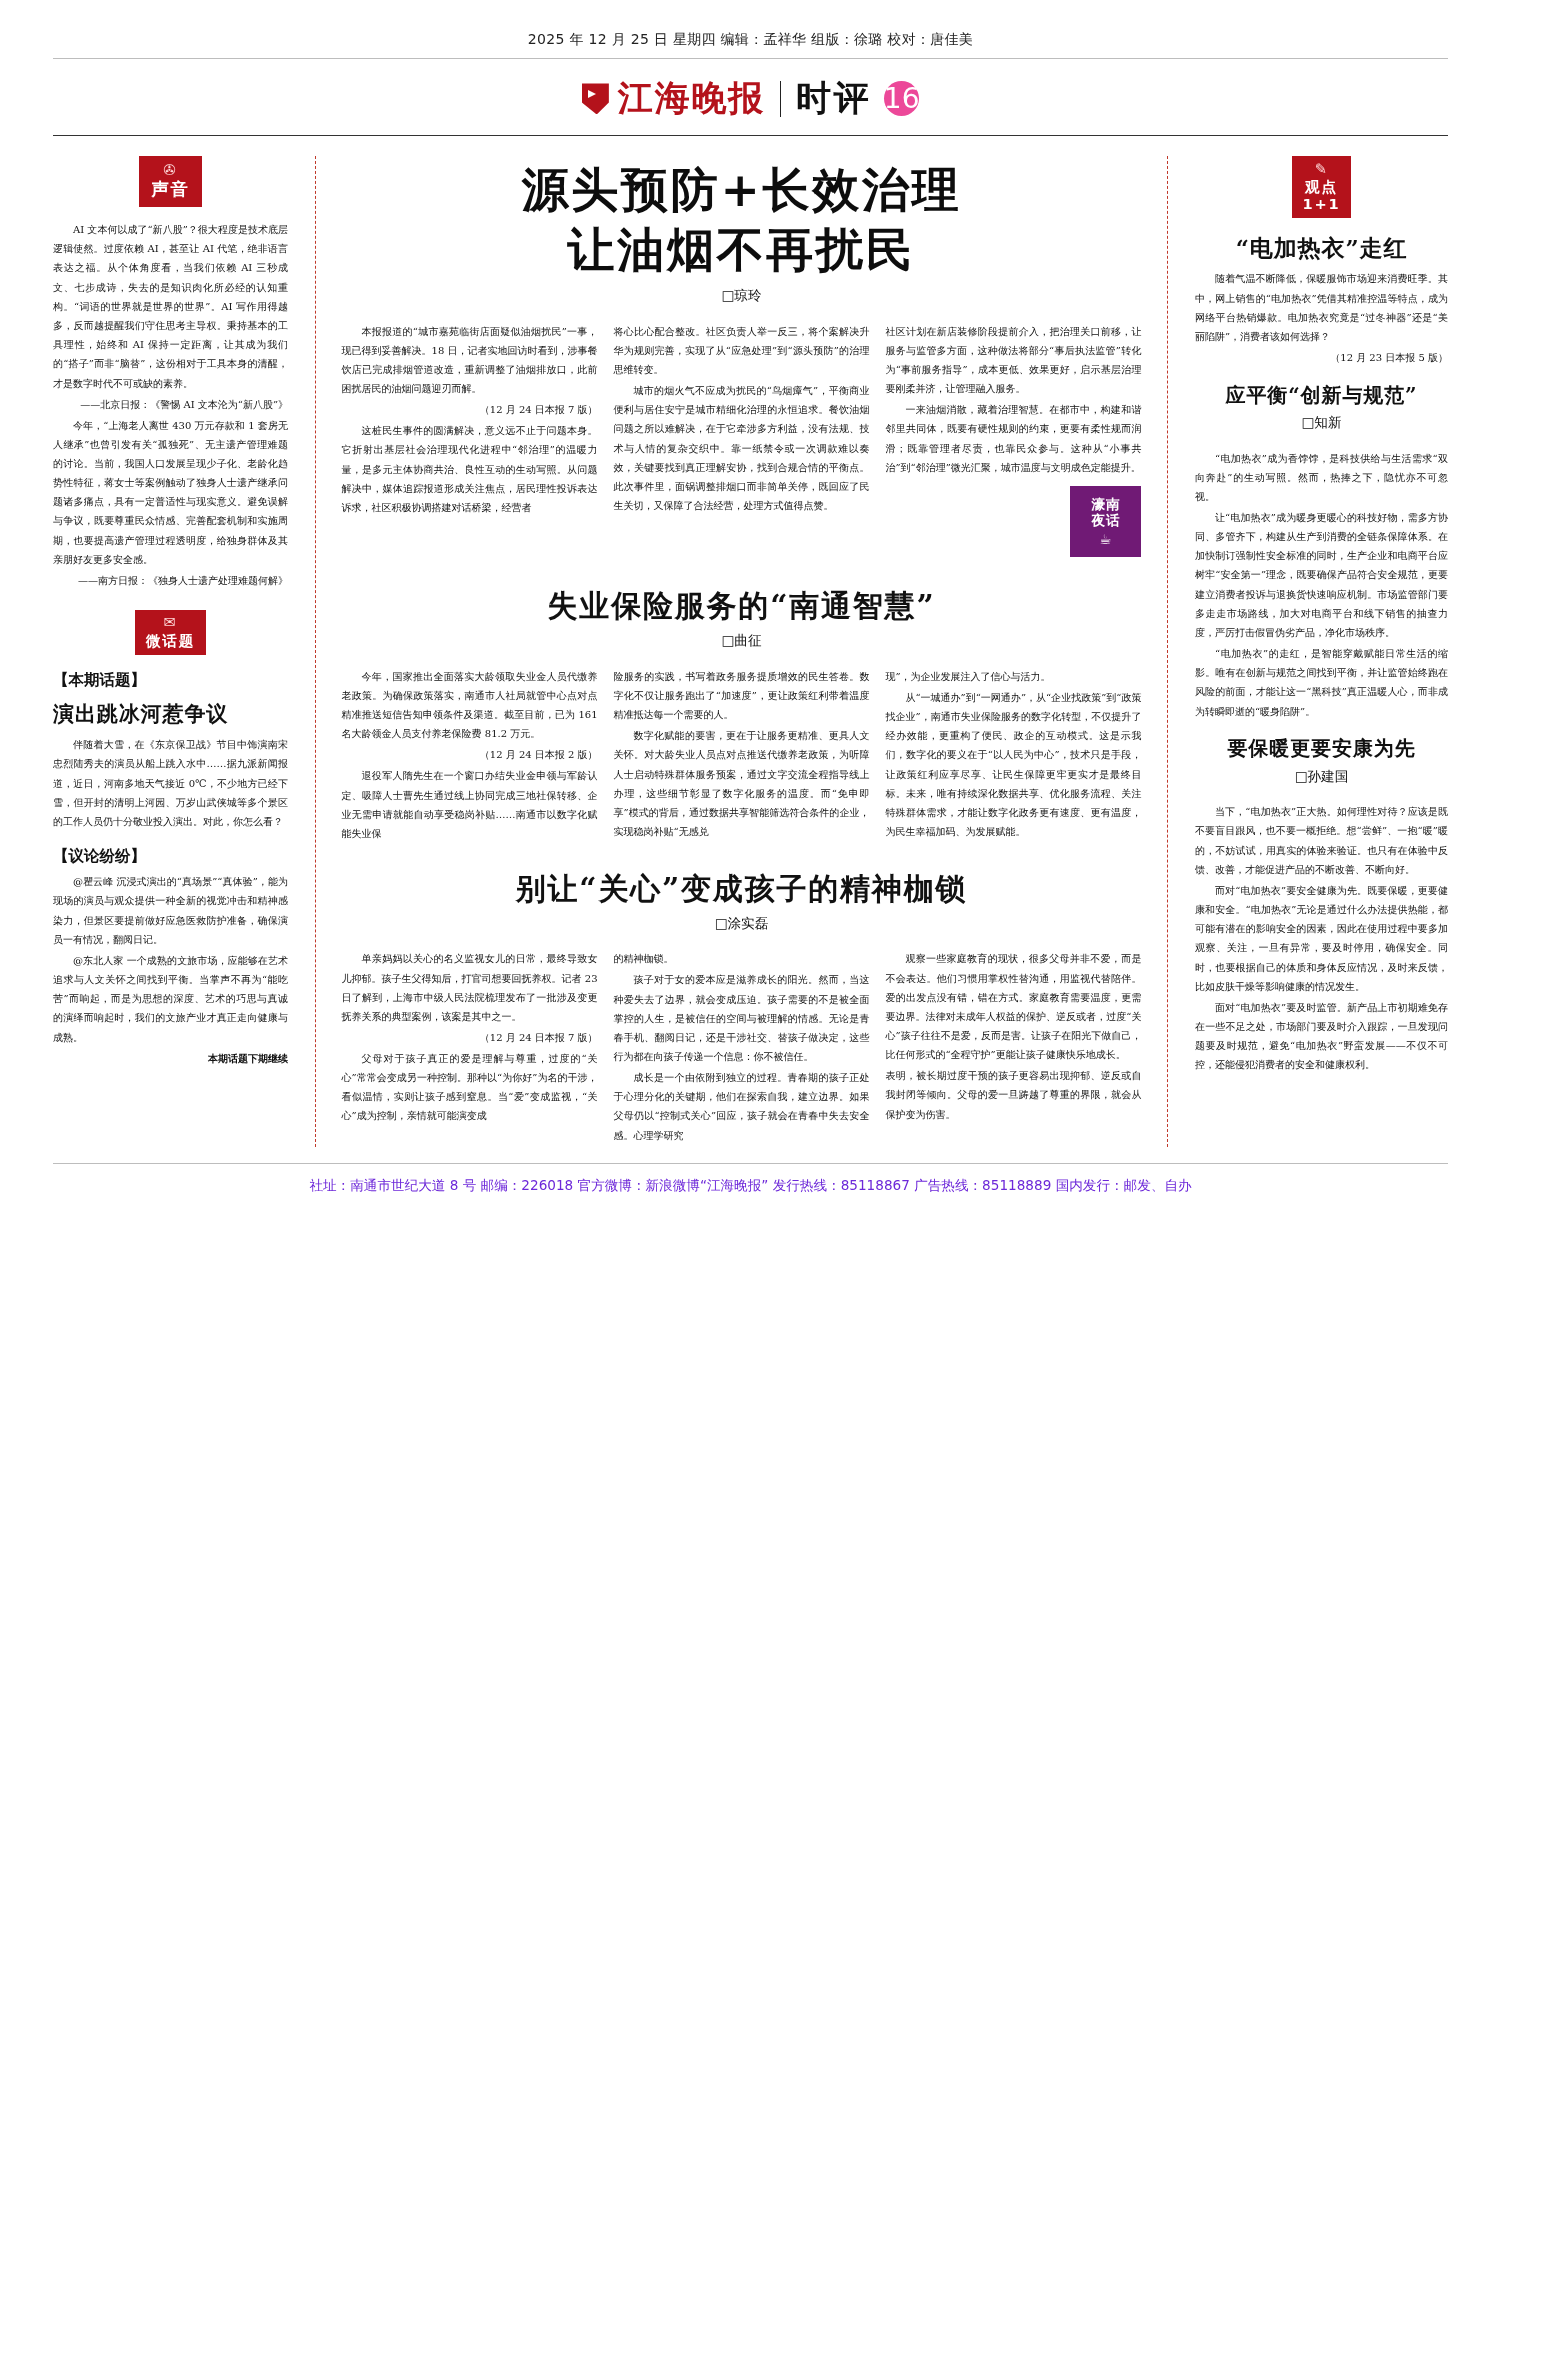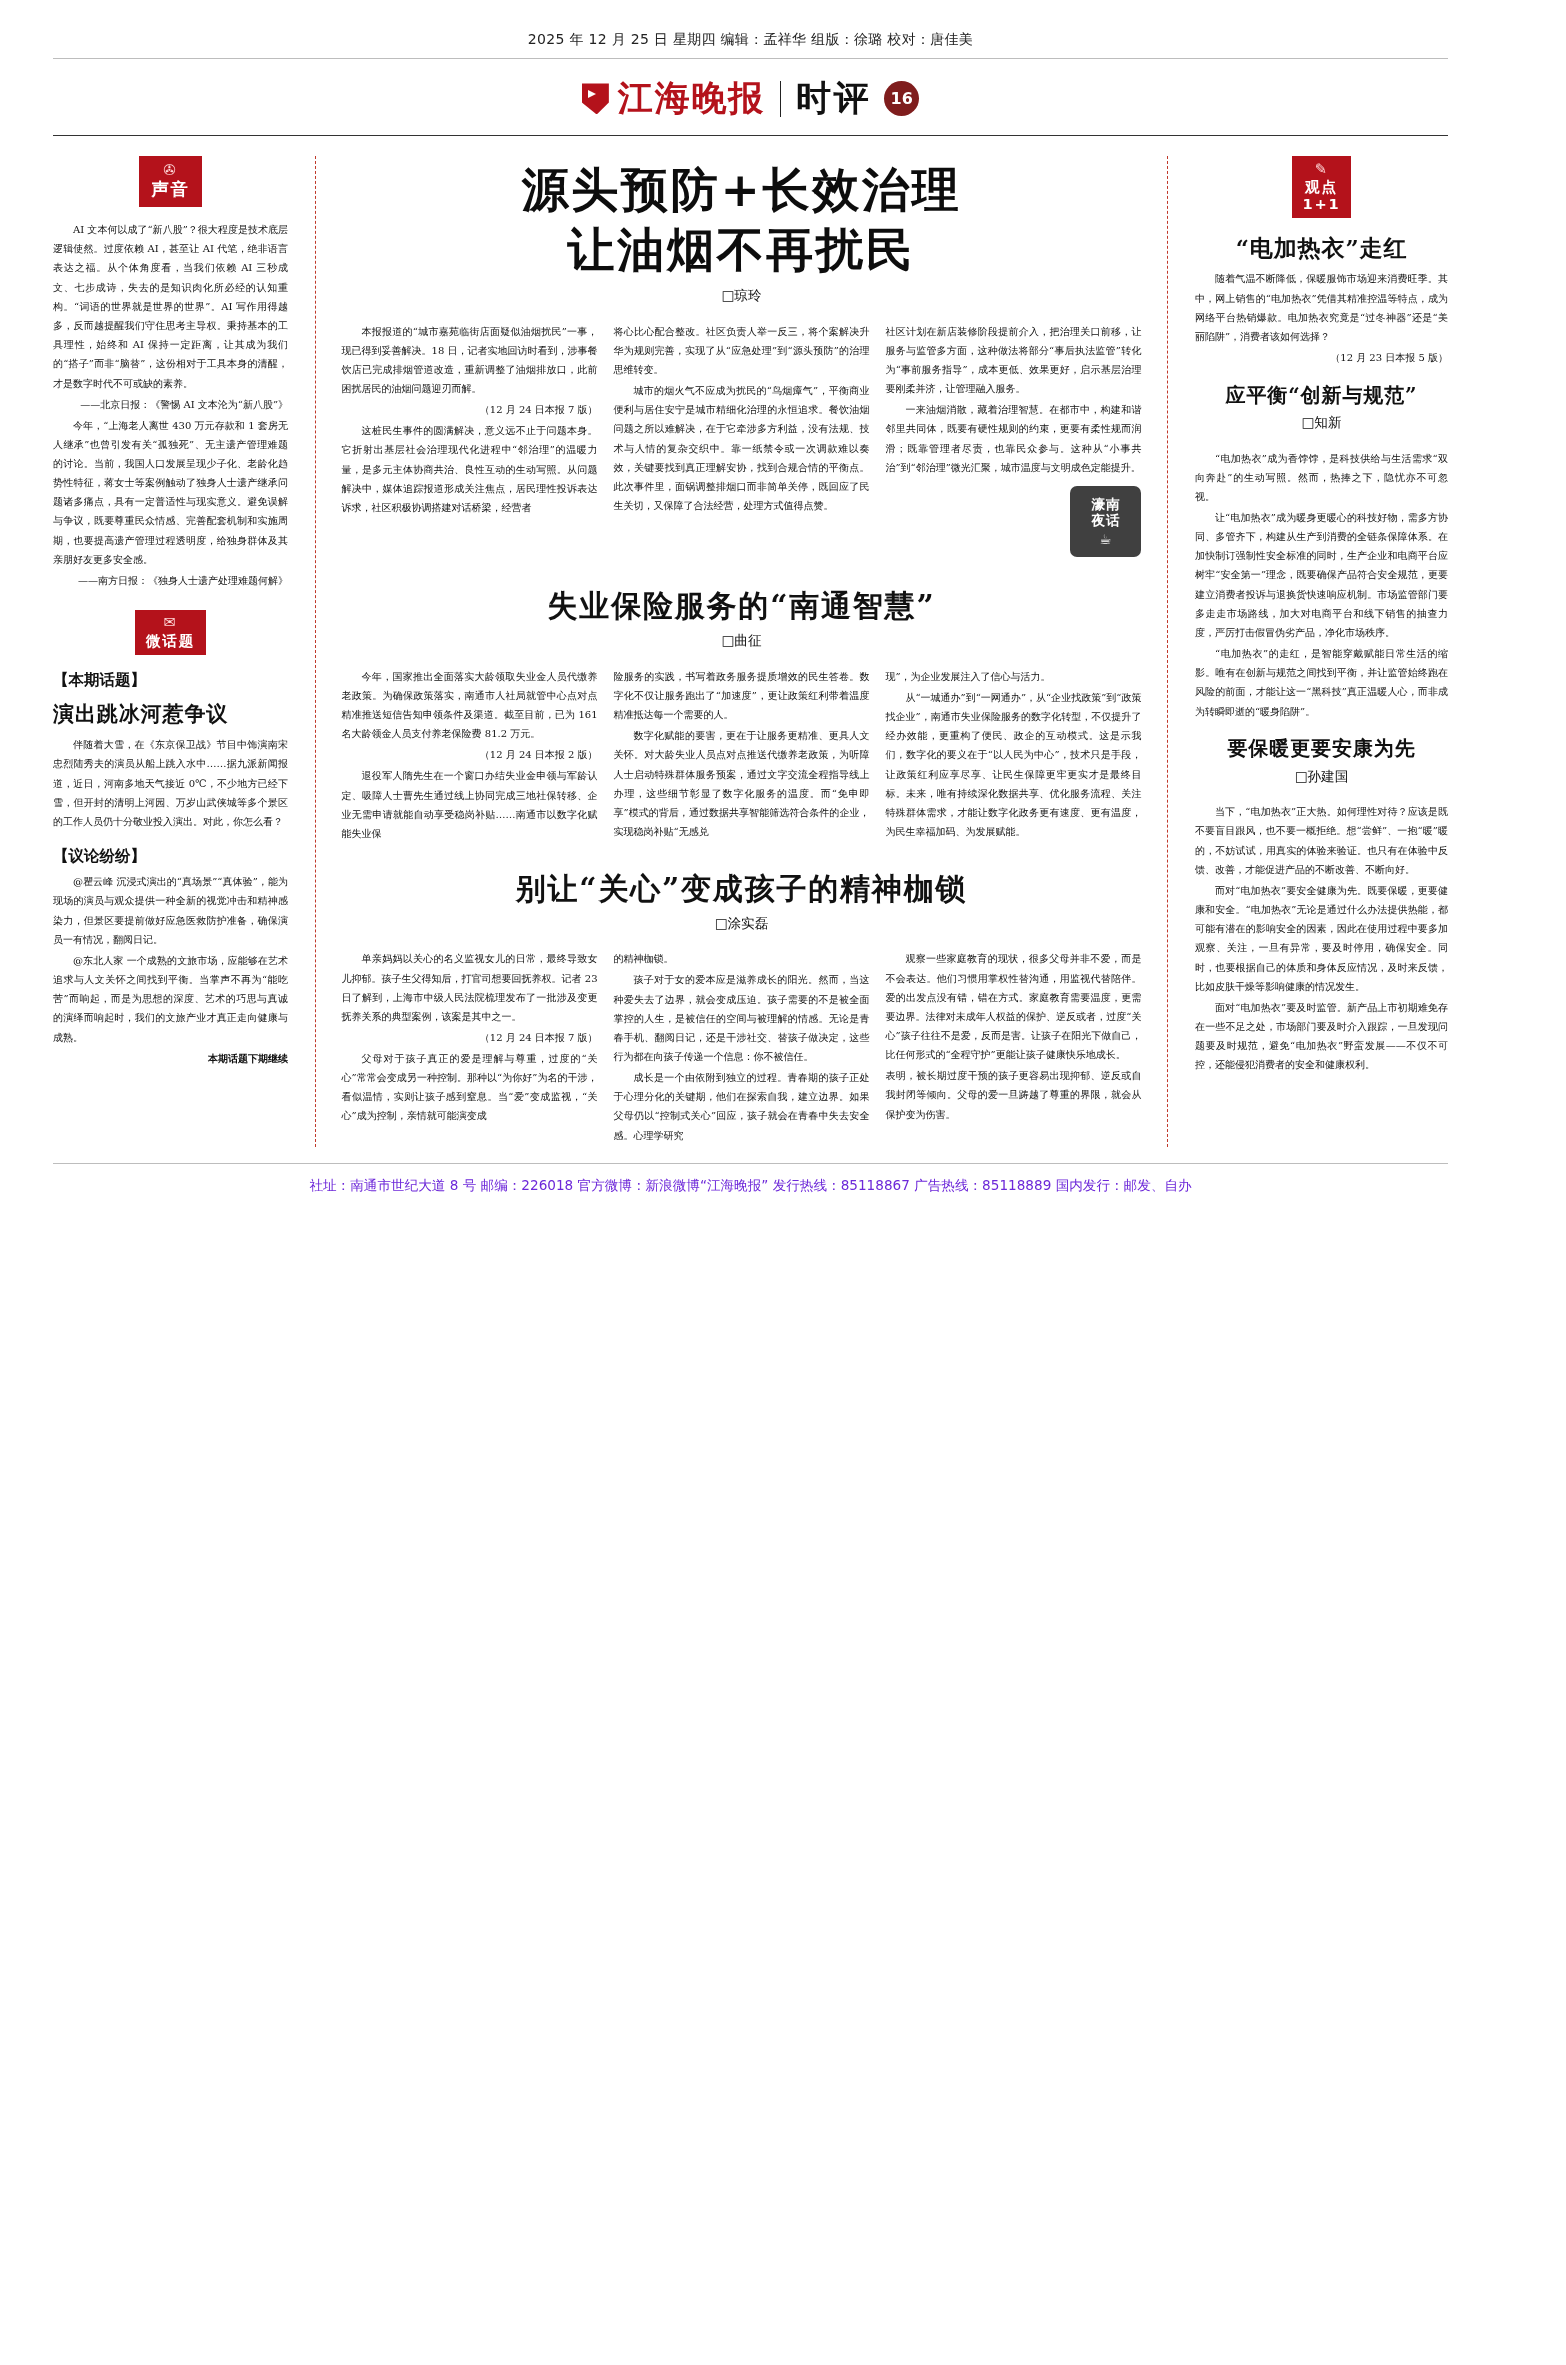--- a/index.html
+++ b/index.html
@@ -55,23 +55,23 @@
   .mh-div{
     width:1.8px;height:36px;background:#222;margin:0 14.6px;
   }
   .mh-sec{
     font-family:"DejaVu Serif","Liberation Serif",serif;
     font-size:35px;font-weight:bold;color:#111;letter-spacing:2.7px;
   }
   .mh-pagenum{
     margin-left:12.7px;
     width:35px;height:35px;border-radius:50%;
-    background:#7f1d1d;color:#fff;
+    background:#ec4899;color:#fff;
     display:flex;align-items:center;justify-content:center;
-    font-size:16px;font-weight:bold;
+    font-size:28px;font-weight:normal;
   }
   .rule-top{margin:0 53px;border-top:1.8px solid #333;}
   
   .content{
     display:flex;
     margin:0 53px;
     padding-top:20px;
     gap:0;
   }
   .col-left{width:255px;flex:0 0 255px;padding-right:20px;box-sizing:border-box;}
@@ -160,25 +160,24 @@
   }
   .tag{
     font-family:"DejaVu Serif","Liberation Serif",serif;
     font-size:15.5px;font-weight:bold;margin:14.6px 0 5.5px 0;
   }
   .cols3{
     display:flex;gap:16px;
   }
   .cols3 > div{flex:1 1 0;}
   .seal{
-    width:71px;height:71px;background:#404040;color:#fff;
+    width:71px;height:71px;background:#701a75;color:#fff;
     display:flex;flex-direction:column;align-items:center;justify-content:center;
     font-size:13.6px;font-weight:bold;line-height:1.2;letter-spacing:0.9px;
     margin:9px 0 5.5px auto;
-    border-radius:7px;
   }
   .seal-cup{font-size:13.6px;margin-top:1.8px;}
   
   .footer{
     margin:16.4px 53px 0 53px;
     border-top:0.9px solid #bdbdbd;
     padding:12.7px 0 27px 0;
     text-align:center;
     font-size:13.6px;
     color:#6d28d9;

